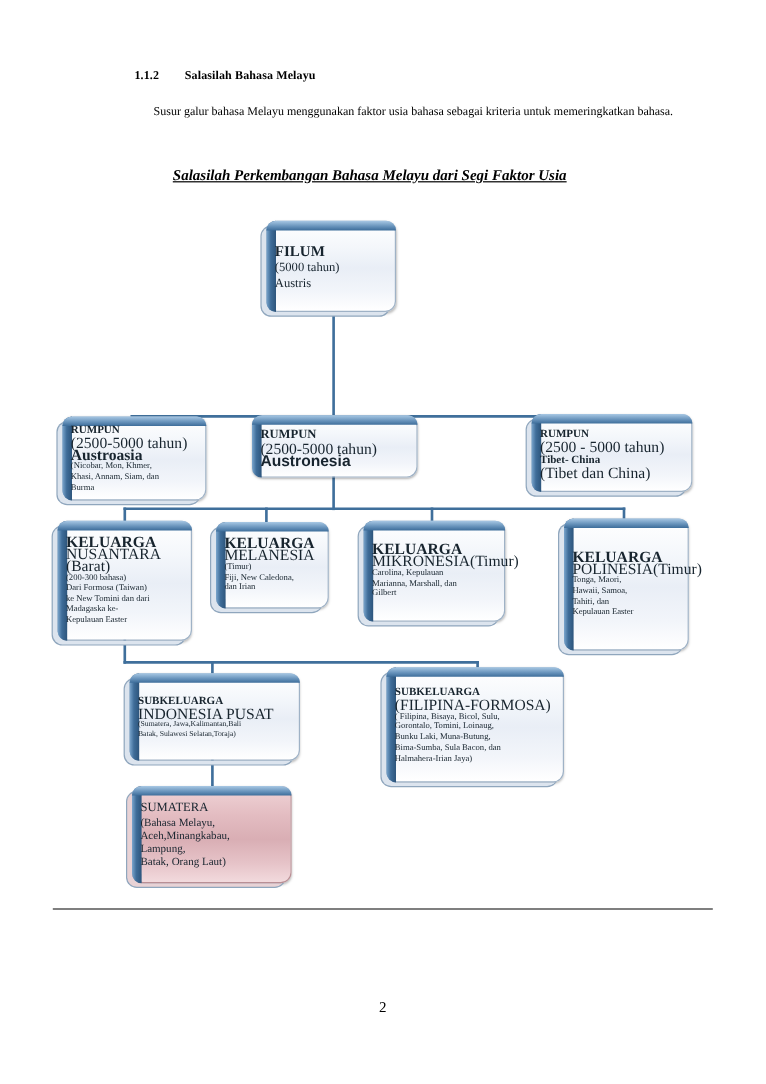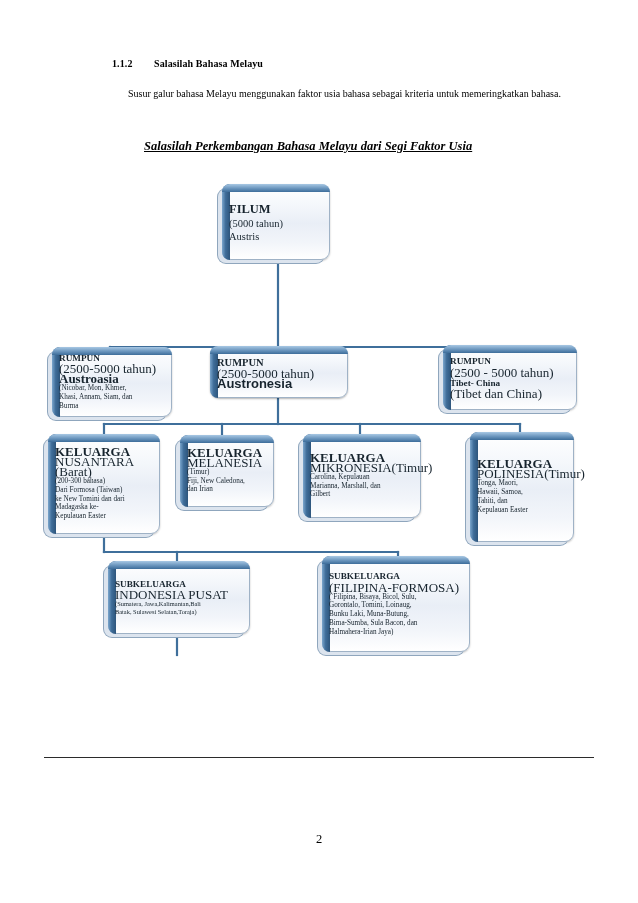--- a/index.html
+++ b/index.html
@@ -280,17 +280,24 @@
   <div class="node" style="left:322px; top:556px; width:148px; height:96px;">
     <span class="ln s10 t-bold">SUBKELUARGA</span>
     <span class="ln s9">(FILIPINA-FORMOSA)</span>
     <span class="ln s8">( Filipina, Bisaya, Bicol, Sulu,</span>
     <span class="ln s8">Gorontalo, Tomini,  Loinaug,</span>
     <span class="ln s8">Bunku Laki,  Muna-Butung,</span>
     <span class="ln s8">Bima-Sumba,  Sula Bacon, dan</span>
     <span class="ln s8">Halmahera-Irian Jaya)</span>
   </div>
 
+  <div class="node pink" style="left:110px; top:655px; width:133px; height:81px;">
+    <span class="ln s11">SUMATERA</span>
+    <span class="ln s10">(Bahasa Melayu,</span>
+    <span class="ln s10">Aceh,Minangkabau,</span>
+    <span class="ln s10">Lampung,</span>
+    <span class="ln s10">Batak, Orang Laut)</span>
+  </div>
 
 </div>
 
 <div class="footer-rule"></div>
 <div class="page-number">2</div>
 
 </body></html>

